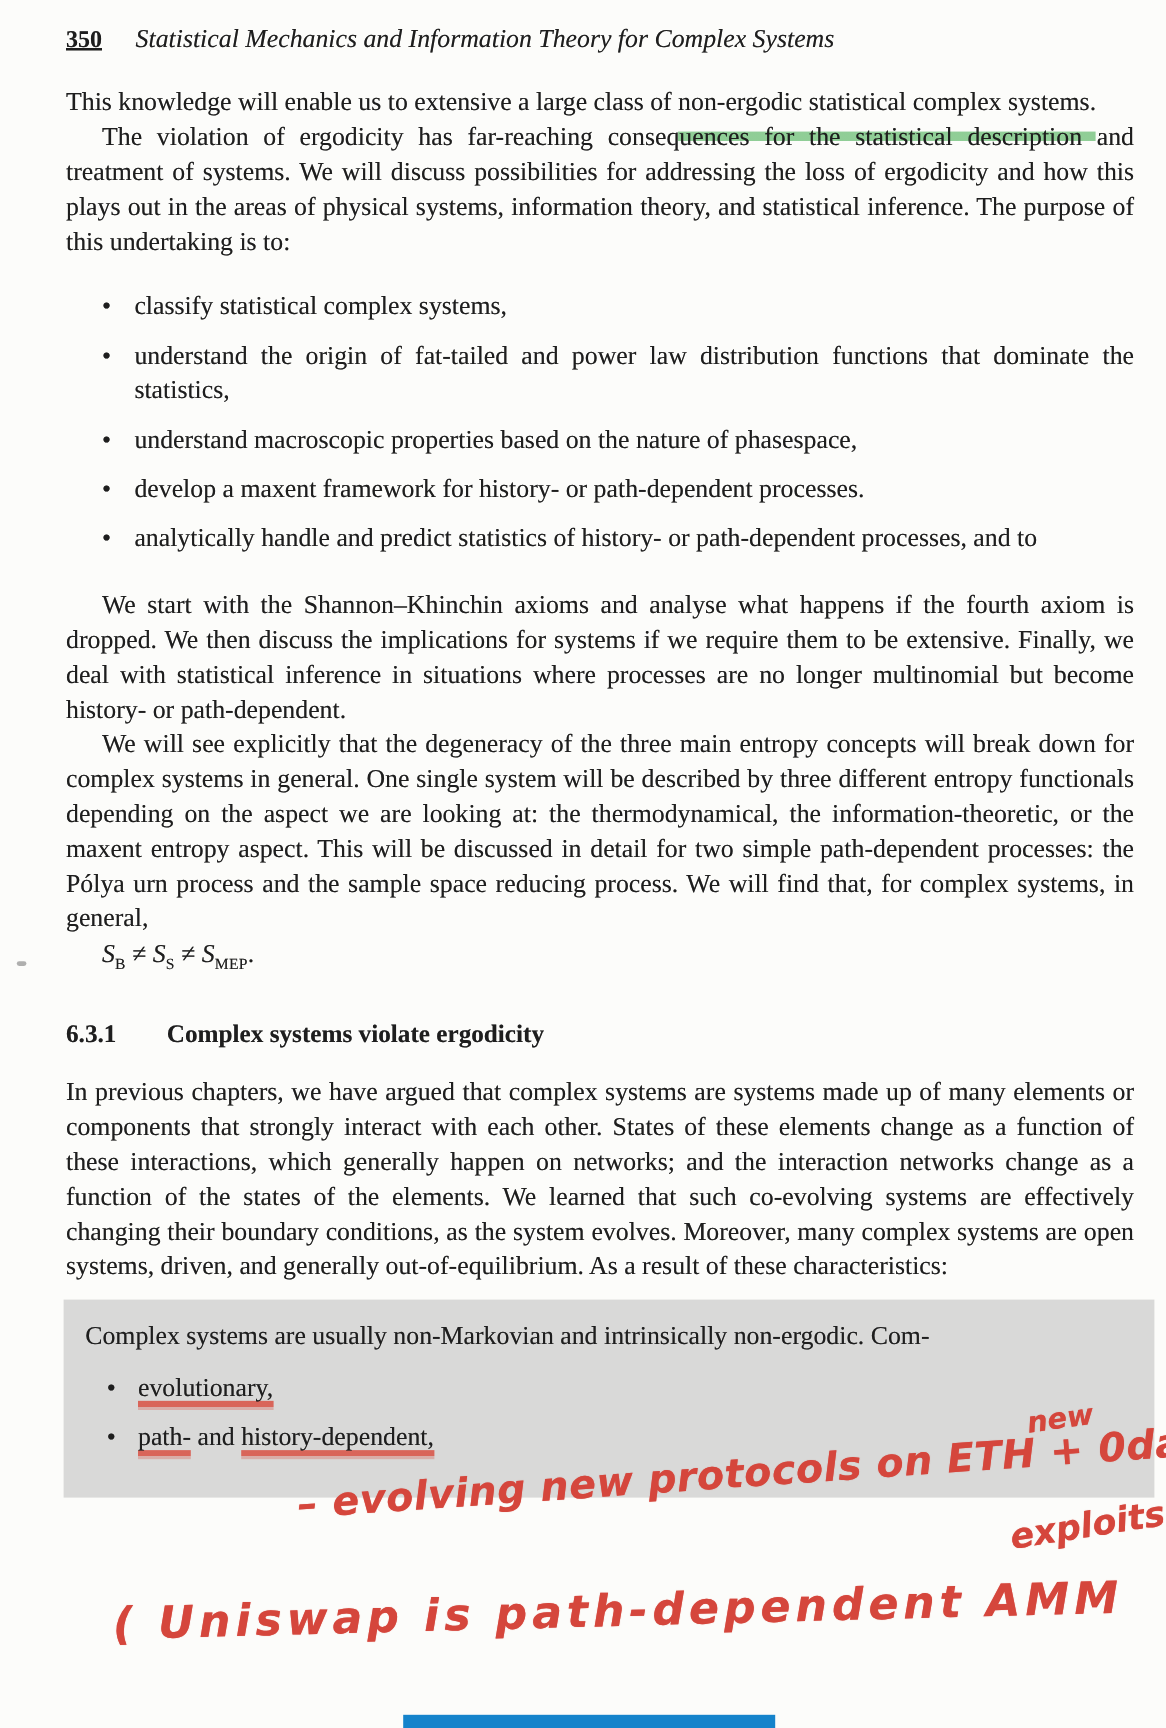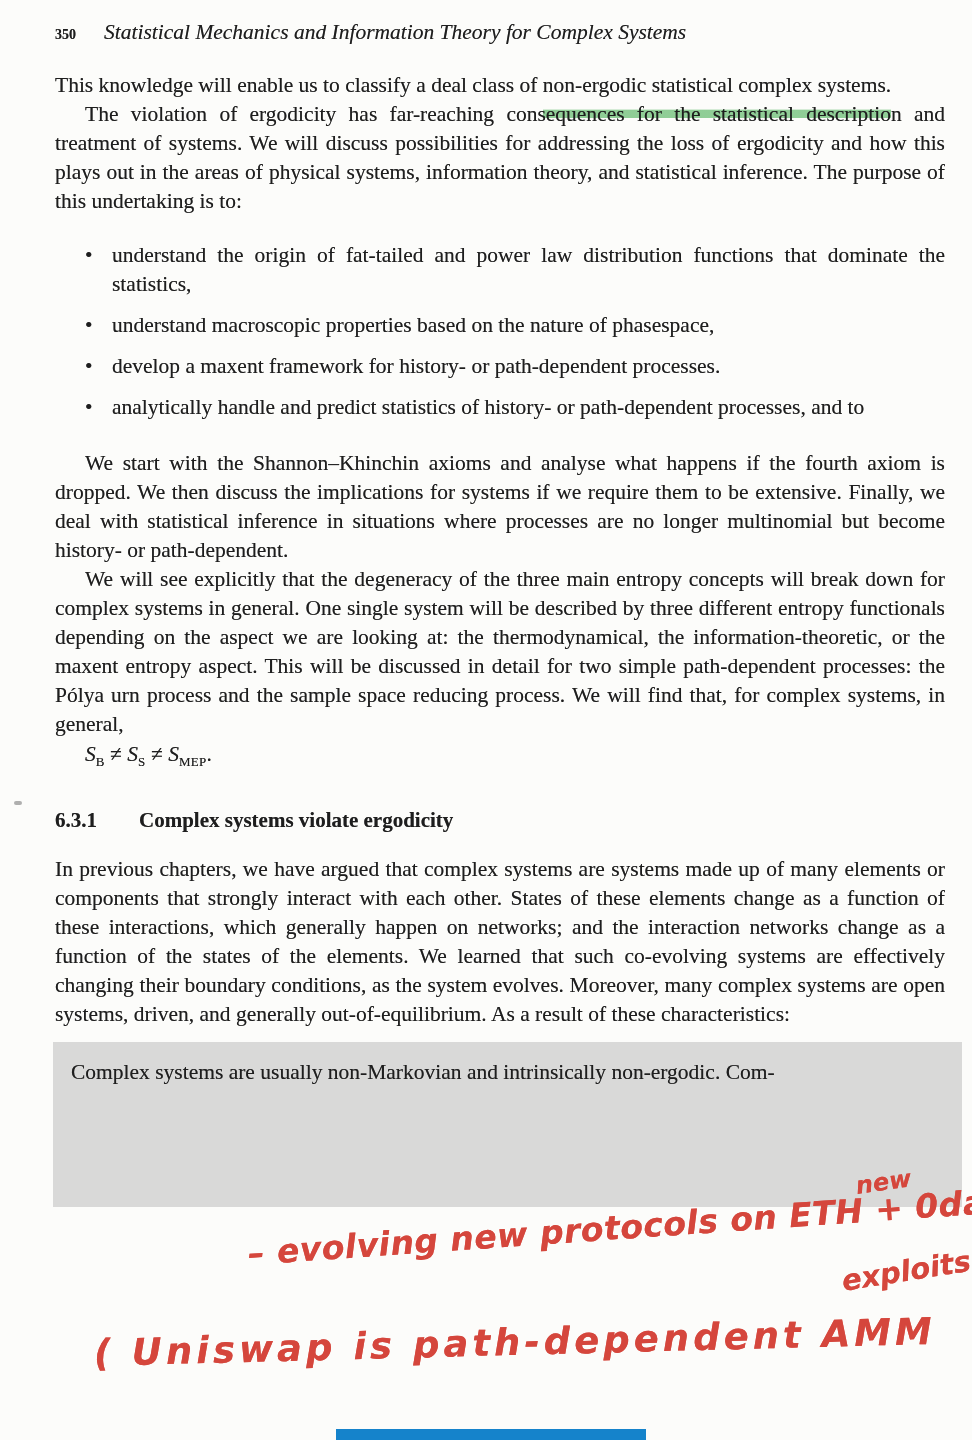--- a/index.html
+++ b/index.html
@@ -9,21 +9,21 @@
     box-sizing:border-box;
     padding:20px 27px 0 55px;
     background:var(--page_bg,#fcfcfa);
     color:var(--ink,#1e1e1e);
     font-family:"Liberation Serif",serif;
     overflow:hidden;
     text-shadow:0 0 .5px rgba(25,25,25,.55);
   }
   
   .running-head{display:flex;align-items:baseline;gap:28px;margin-bottom:26px;}
-  .page-num{font-weight:bold;font-size:14px;}
+  .page-num{font-weight:bold;font-size:20px;text-decoration:underline;}
   .run-title{font-style:italic;font-size:21.5px;}
   
   p.body{font-size:21.5px;line-height:29px;text-align:justify;margin:0;}
   p.indent{text-indent:30px;}
   .hl-green{
     background:linear-gradient(to bottom,transparent 80%,var(--highlight_green,rgba(98,186,108,.7)) 83% 99%,transparent 99%);
     padding-bottom:21px;
   }
   
   ul.goals{list-style:none;margin:25px 0 27px;padding:0 0 0 57px;}
@@ -75,25 +75,26 @@
 </head>
 <body>
 
 <div class="page">
 
   <div class="running-head">
     <span class="page-num">350</span>
     <span class="run-title">Statistical Mechanics and Information Theory for Complex Systems</span>
   </div>
 
-  <p class="body"><span>This knowledge will enable us to classify a deal class of </span><span class="hl-green">non-ergodic statistical complex systems.</span></p>
+  <p class="body"><span>This knowledge will enable us to extensive a large class of </span><span class="hl-green">non-ergodic statistical complex systems.</span></p>
 
   <p class="body indent">The violation of ergodicity has far-reaching consequences for the statistical description and treatment of systems. We will discuss possibilities for addressing the loss of ergodicity and how this plays out in the areas of physical systems, information theory, and statistical inference. The purpose of this undertaking is to:</p>
 
   <ul class="goals">
+    <li>classify statistical complex systems,</li>
     <li>understand the origin of fat-tailed and power law distribution functions that dominate the statistics,</li>
     <li>understand macroscopic properties based on the nature of phasespace,</li>
     <li>develop a maxent framework for history- or path-dependent processes.</li>
     <li>analytically handle and predict statistics of history- or path-dependent processes, and to</li>
   </ul>
 
   <p class="body indent">We start with the Shannon–Khinchin axioms and analyse what happens if the fourth axiom is dropped. We then discuss the implications for systems if we require them to be extensive. Finally, we deal with statistical inference in situations where processes are no longer multinomial but become history- or path-dependent.</p>
 
   <p class="body indent"><span>We will see explicitly that the degeneracy of the three main entropy concepts will break down for complex systems in general. One single system will be described by three different entropy functionals depending on the aspect we are looking at: the thermodynamical, the information-theoretic, or the maxent entropy aspect. This will be discussed in detail for two simple path-dependent processes: the Pólya urn process and the sample space reducing process. We will find that, for complex systems, in general,</span>
     <span class="math-line"><span class="mvar">S</span><sub>B</sub> <span>≠</span> <span class="mvar">S</span><sub>S</sub> <span>≠</span> <span class="mvar">S</span><sub>MEP</sub><span>.</span></span>
@@ -101,20 +102,24 @@
 
   <h2 class="section">
     <span>6.3.1</span>
     <span>Complex systems violate ergodicity</span>
   </h2>
 
   <p class="body">In previous chapters, we have argued that complex systems are systems made up of many elements or components that strongly interact with each other. States of these elements change as a function of these interactions, which generally happen on networks; and the interaction networks change as a function of the states of the elements. We learned that such co-evolving systems are effectively changing their boundary conditions, as the system evolves. Moreover, many complex systems are open systems, driven, and generally out-of-equilibrium. As a result of these characteristics:</p>
 
   <div class="graybox">
     <div class="bline">Complex systems are usually non-Markovian and intrinsically non-ergodic. Com-</div>
+    <ul>
+      <li><span class="ul-red">evolutionary,</span></li>
+      <li><span class="ul-red">path-</span><span> and </span><span class="ul-red">history-dependent,</span></li>
+    </ul>
   </div>
 
   <span class="hand hand-insert">new</span>
   <span class="hand hand-main">– evolving new protocols on ETH + 0day</span>
   <span class="hand hand-cont">exploits</span>
   <span class="hand hand-note">( Uniswap is path-dependent AMM</span>
 
   <div class="margin-mark"></div>
   <div class="bottom-bar"></div>
 

